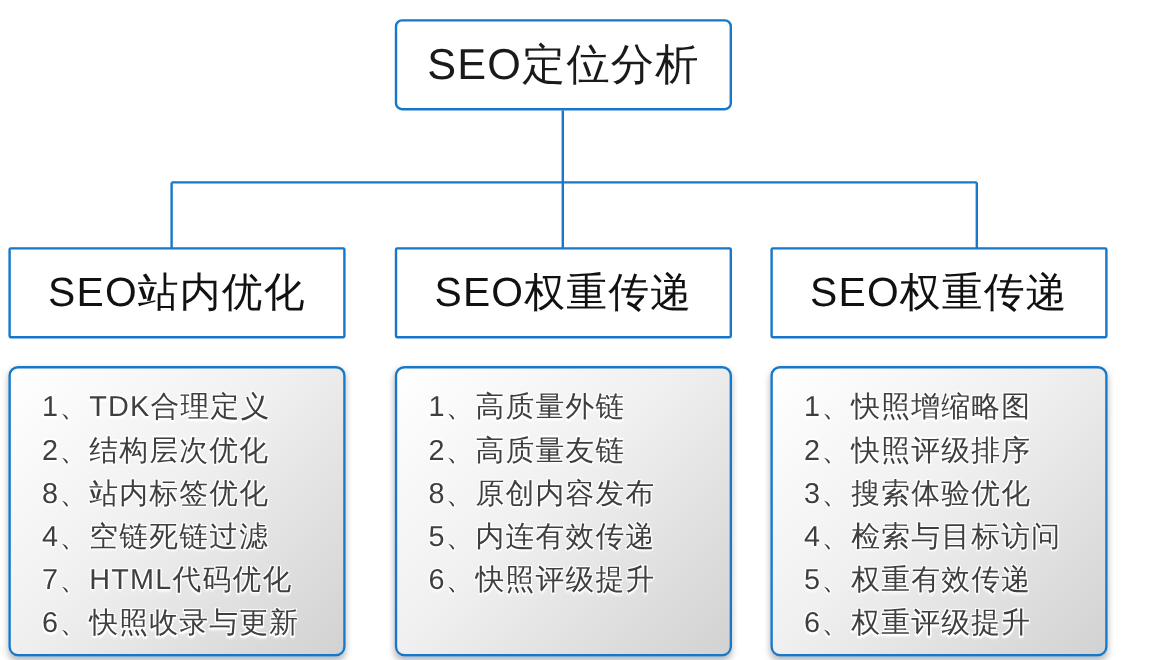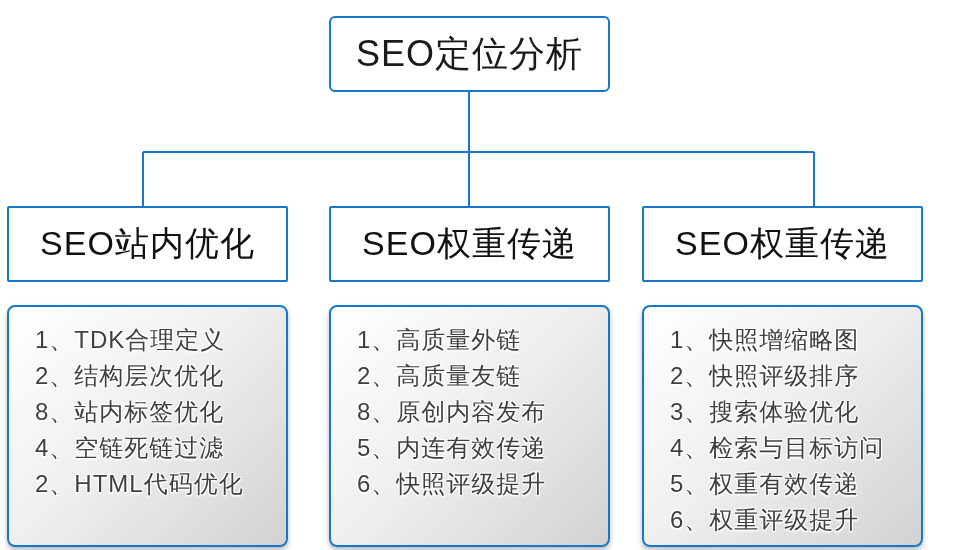--- a/index.html
+++ b/index.html
@@ -109,21 +109,22 @@
 
   <div class="column col-0">
     <div class="branch-header">
       <span>SEO站内优化</span>
     </div>
     <div class="panel">
       <div class="item">1、TDK合理定义</div>
       <div class="item">2、结构层次优化</div>
       <div class="item">8、站内标签优化</div>
       <div class="item">4、空链死链过滤</div>
-      <div class="item">2、HTML代码优化</div>
+      <div class="item">7、HTML代码优化</div>
+      <div class="item">6、快照收录与更新</div>
     </div>
   </div>
 
   <div class="column col-1">
     <div class="branch-header">
       <span>SEO权重传递</span>
     </div>
     <div class="panel">
       <div class="item">1、高质量外链</div>
       <div class="item">2、高质量友链</div>

